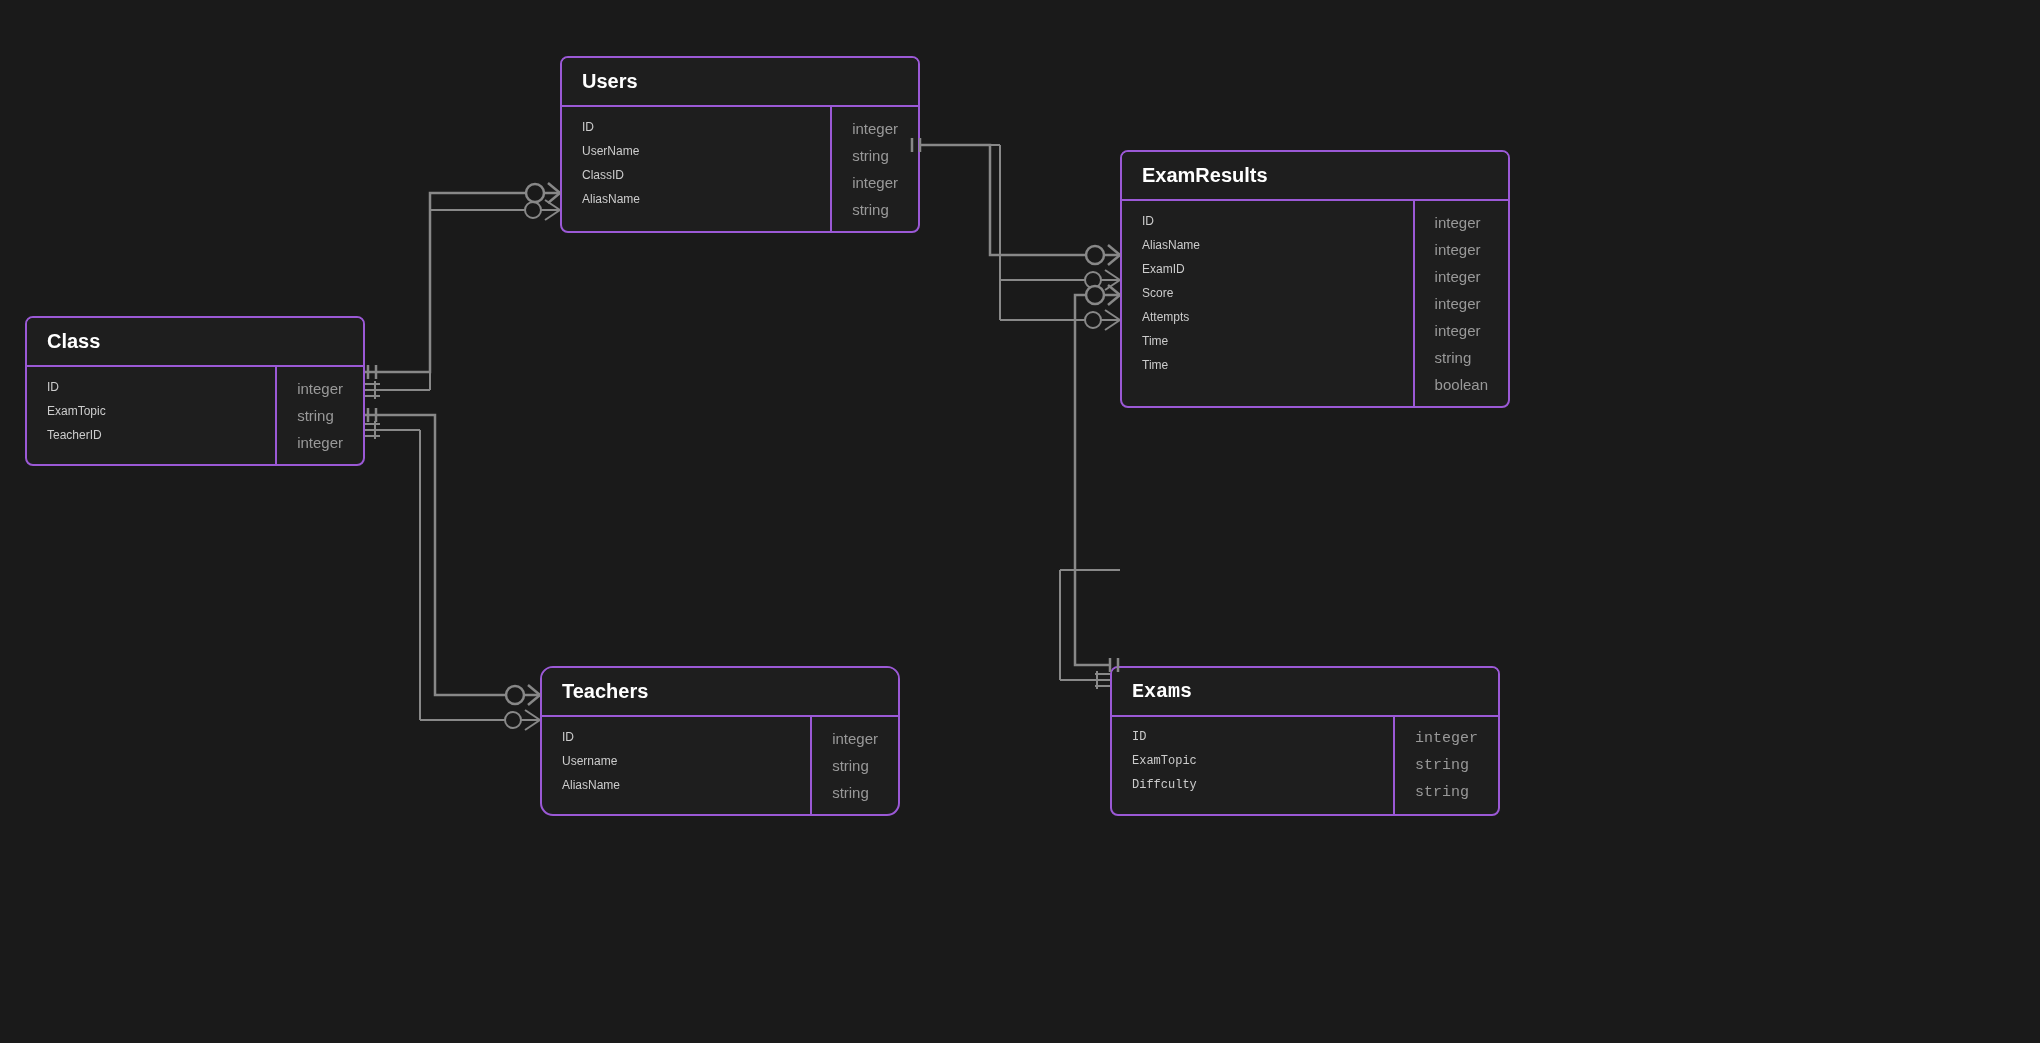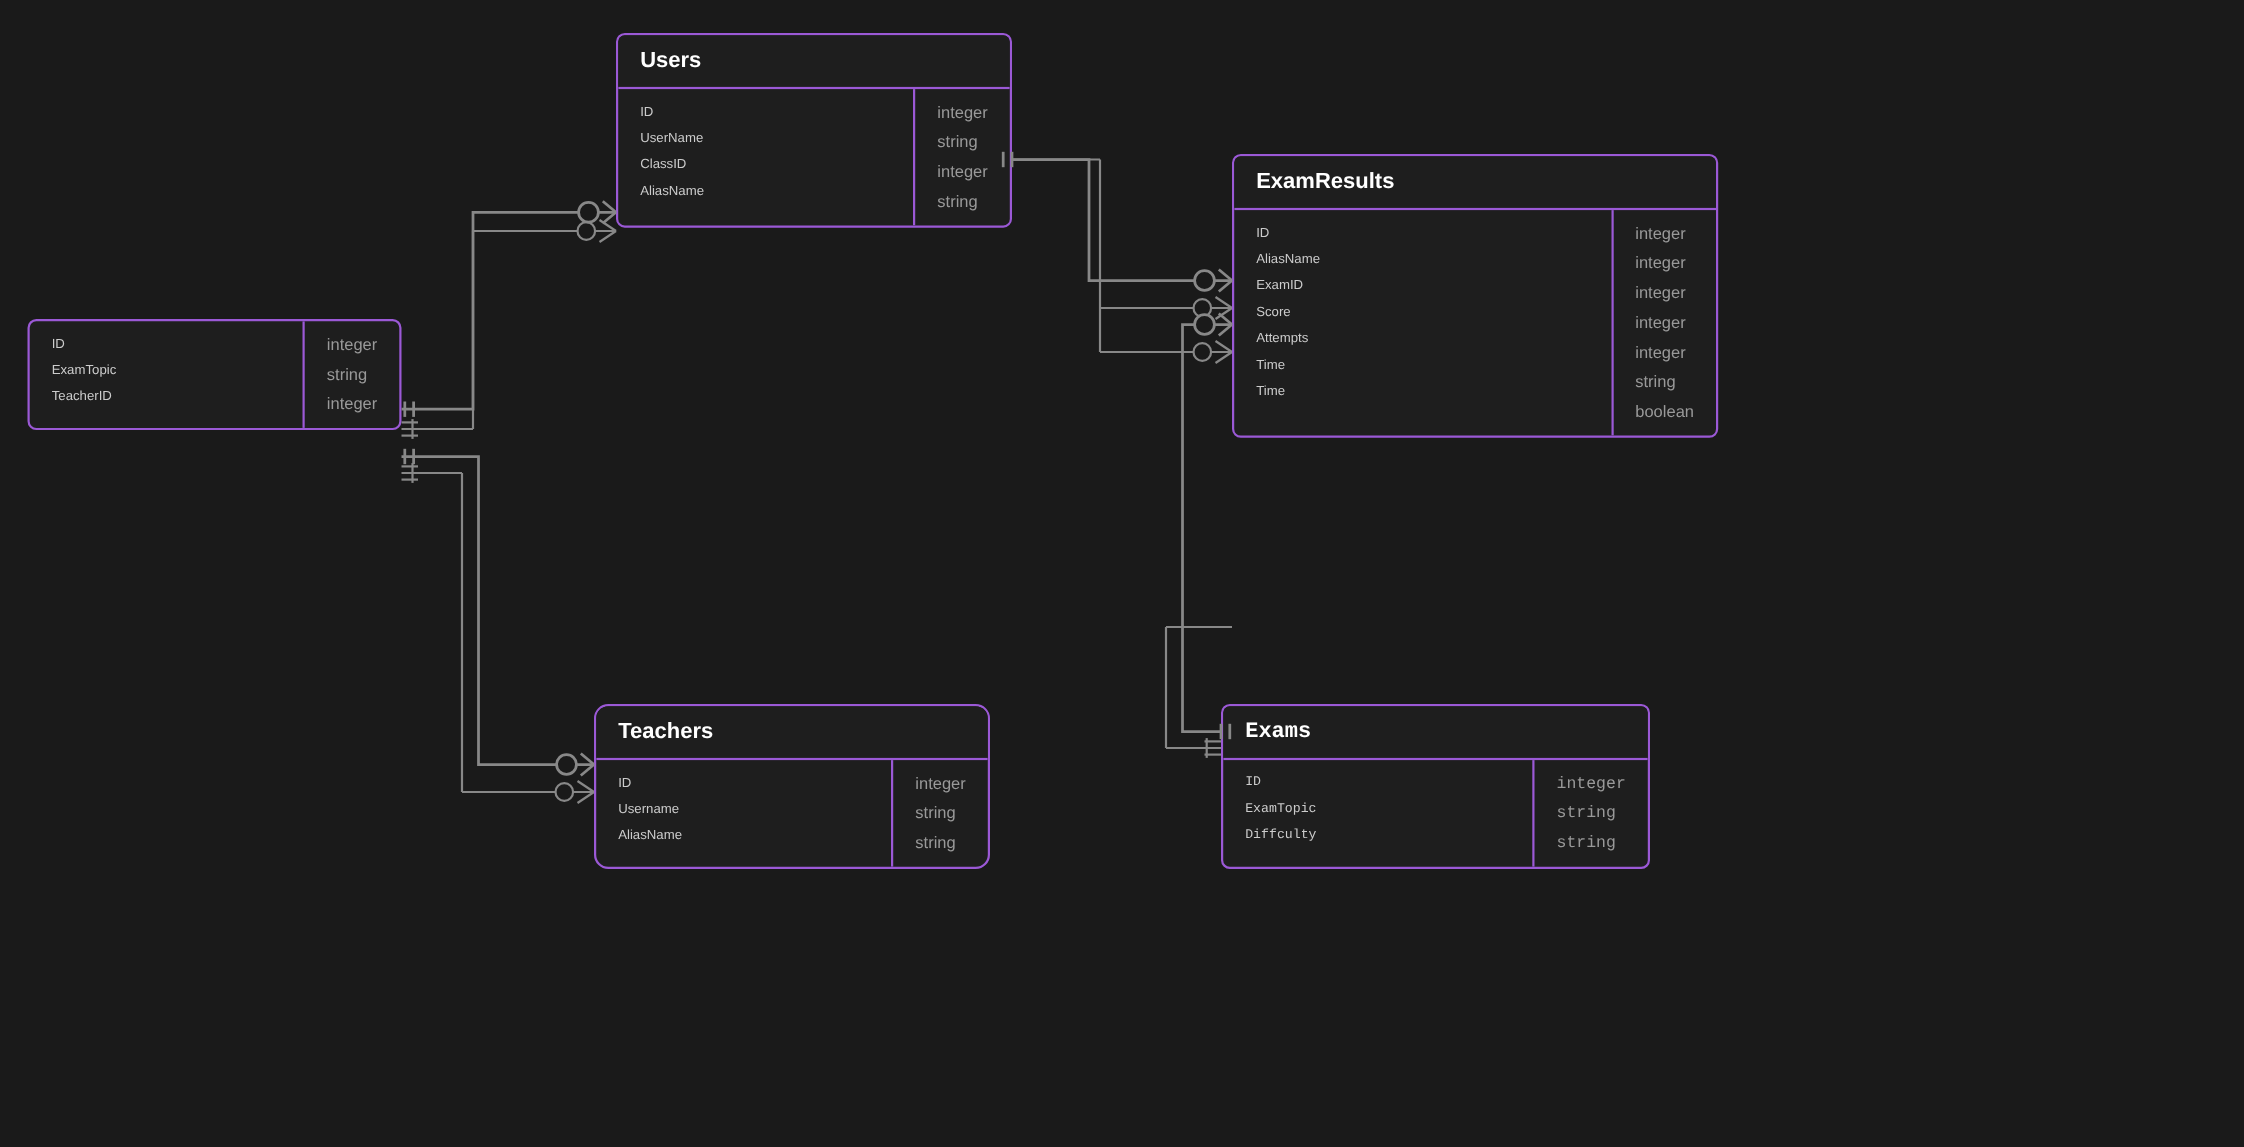--- a/index.html
+++ b/index.html
@@ -18,20 +18,21 @@
       height: 100%;
     }
 
     .er-table {
       position: absolute;
       border: 2px solid #9b59d6;
       border-radius: 8px;
       overflow: hidden;
       background: #1e1e1e;
       min-width: 280px;
+      margin-top: 26px;
     }
 
     .er-table-header {
       background: #1e1e1e;
       border-bottom: 2px solid #9b59d6;
       padding: 12px 20px;
       font-size: 20px;
       font-weight: bold;
       color: #ffffff;
     }
@@ -135,20 +136,23 @@
       <div style="padding: 8px 20px;">
         <div class="er-type">integer</div>
         <div class="er-type">string</div>
         <div class="er-type">integer</div>
         <div class="er-type">string</div>
       </div>
     </div>
   </div>
 
   <div class="er-table" style="left: 25px; top: 290px; width: 340px;">
+    <div class="er-table-header">
+      <span>Class</span>
+    </div>
     <div style="display:flex;">
       <div style="flex:1; padding: 8px 20px;">
         <div class="er-field">ID</div>
         <div class="er-field">ExamTopic</div>
         <div class="er-field">TeacherID</div>
       </div>
       <div style="width:2px; background:#9b59d6;"></div>
       <div style="padding: 8px 20px;">
         <div class="er-type">integer</div>
         <div class="er-type">string</div>
@@ -169,21 +173,21 @@
       </div>
       <div style="width:2px; background:#9b59d6;"></div>
       <div style="padding: 8px 20px;">
         <div class="er-type">integer</div>
         <div class="er-type">string</div>
         <div class="er-type">string</div>
       </div>
     </div>
   </div>
 
-  <div class="er-table" style="left: 1120px; top: 140px; width: 442px;">
+  <div class="er-table" style="left: 1120px; top: 124px; width: 390px;">
     <div class="er-table-header">
       <span>ExamResults</span>
     </div>
     <div style="display:flex;">
       <div style="flex:1; padding: 8px 20px;">
         <div class="er-field">ID</div>
         <div class="er-field">AliasName</div>
         <div class="er-field">ExamID</div>
         <div class="er-field">Score</div>
         <div class="er-field">Attempts</div>

